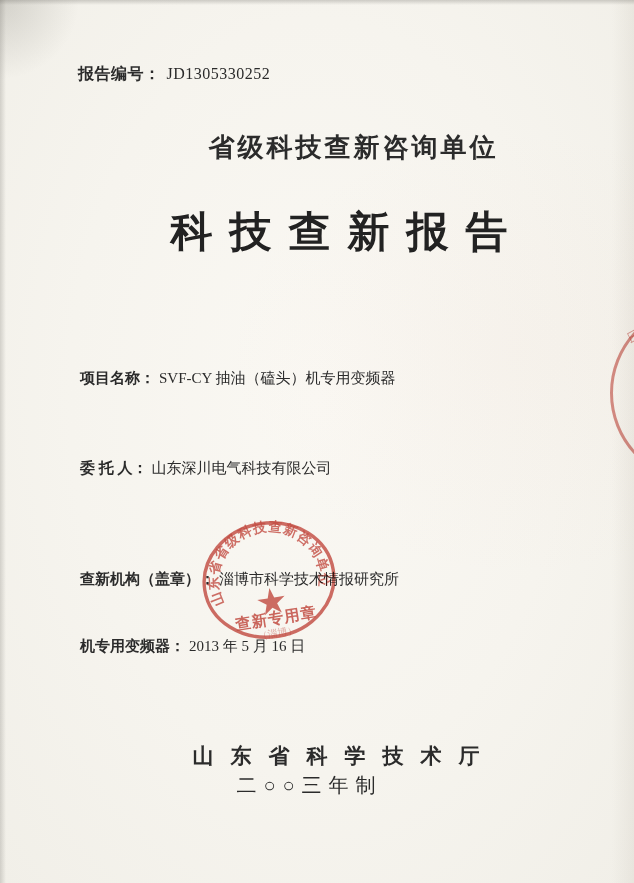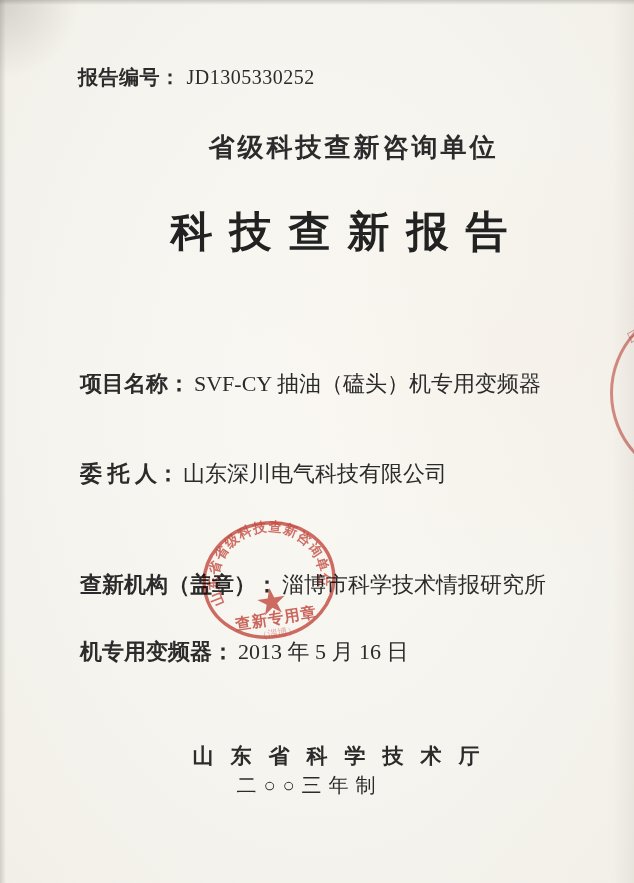--- a/index.html
+++ b/index.html
@@ -7,34 +7,34 @@
     position:relative; width:634px; height:883px; overflow:hidden;
     font-family:"Liberation Serif", serif; color:#2b2b2b;
     background:
       linear-gradient(180deg, rgba(110,108,102,.30), rgba(110,108,102,0) 5px),
       linear-gradient(90deg, rgba(110,108,102,.25), rgba(0,0,0,0) 6px),
       radial-gradient(circle 110px at 0% 0%, rgba(130,128,120,.28), rgba(130,128,120,0) 72%),
       linear-gradient(270deg, rgba(150,140,125,.10), rgba(0,0,0,0) 22px),
       radial-gradient(ellipse 420px 320px at 82% 40%, rgba(226,178,160,.05), rgba(0,0,0,0) 70%),
       radial-gradient(ellipse at 50% 45%, #faf8f3 0%, #f6f4ee 55%, #f1efe8 100%);
   }
-  .report-no { position:absolute; left:78px; top:64px; font-size:20px; letter-spacing:.5px; }
+  .report-no { position:absolute; left:78px; top:64px; font-size:16px; letter-spacing:.5px; }
   .report-no .lbl { font-weight:700; }
   .report-no .val { font-weight:400; padding-left:6px; }
   .centered { position:absolute; left:0; width:634px; text-align:center; box-sizing:border-box; }
   .subtitle {
     top:130px; font-family:"Liberation Sans", sans-serif; font-weight:700;
     font-size:26px; letter-spacing:3px; padding-left:3px; transform:translateX(35px);
   }
   .title {
     top:204px; font-family:"Liberation Sans", sans-serif; font-weight:700;
     font-size:42px; letter-spacing:17px; padding-left:17px; transform:translateX(22px);
     color:#222;
   }
-  .field { position:absolute; left:80px; font-size:22px; white-space:nowrap; }
+  .field { position:absolute; left:80px; font-size:15px; white-space:nowrap; }
   .field .lbl { font-weight:700; }
   .field .val { font-weight:400; padding-left:4px; }
   .f0 { top:369px; } .f1 { top:459px; } .f2 { top:503px; } .f3 { top:570px; z-index:1; } .f4 { top:637px; z-index:1; }
   .footer-org {
     top:742px; font-size:21px; font-weight:600; letter-spacing:17px;
     padding-left:17px; transform:translateX(19px);
   }
   .footer-year {
     top:772px; font-size:20px; font-weight:400; letter-spacing:7px;
     padding-left:7px; transform:translateX(-11px);

